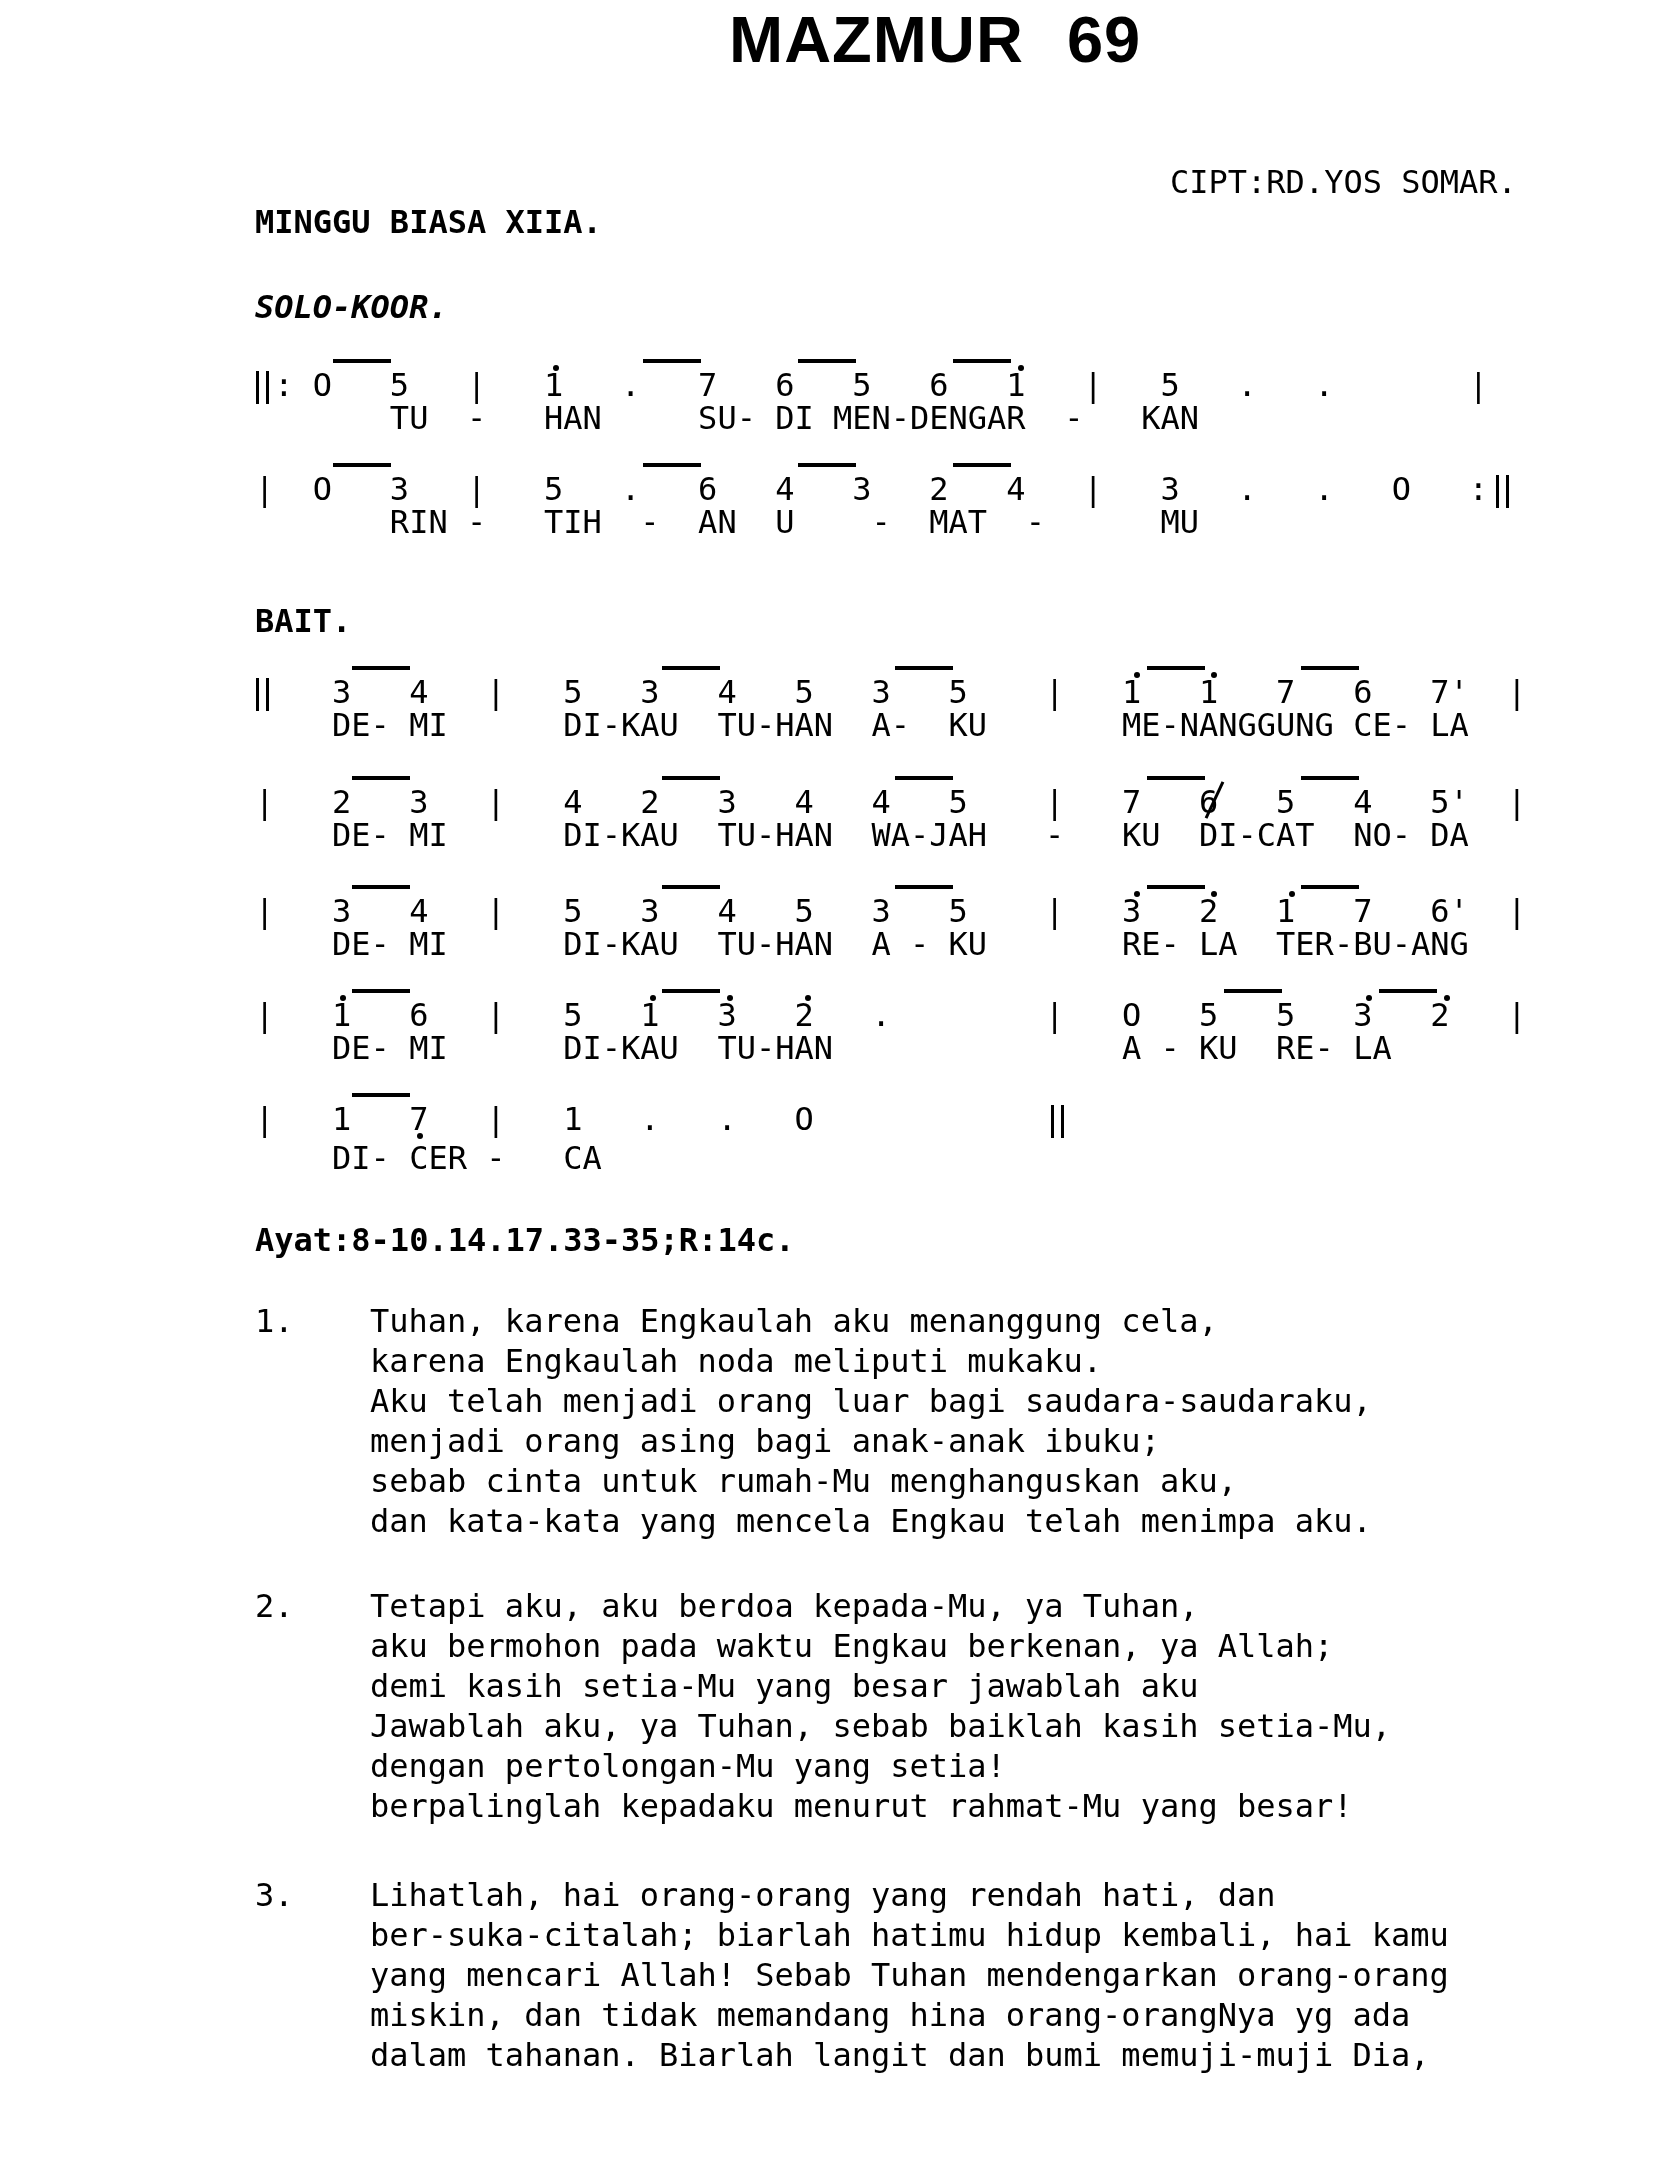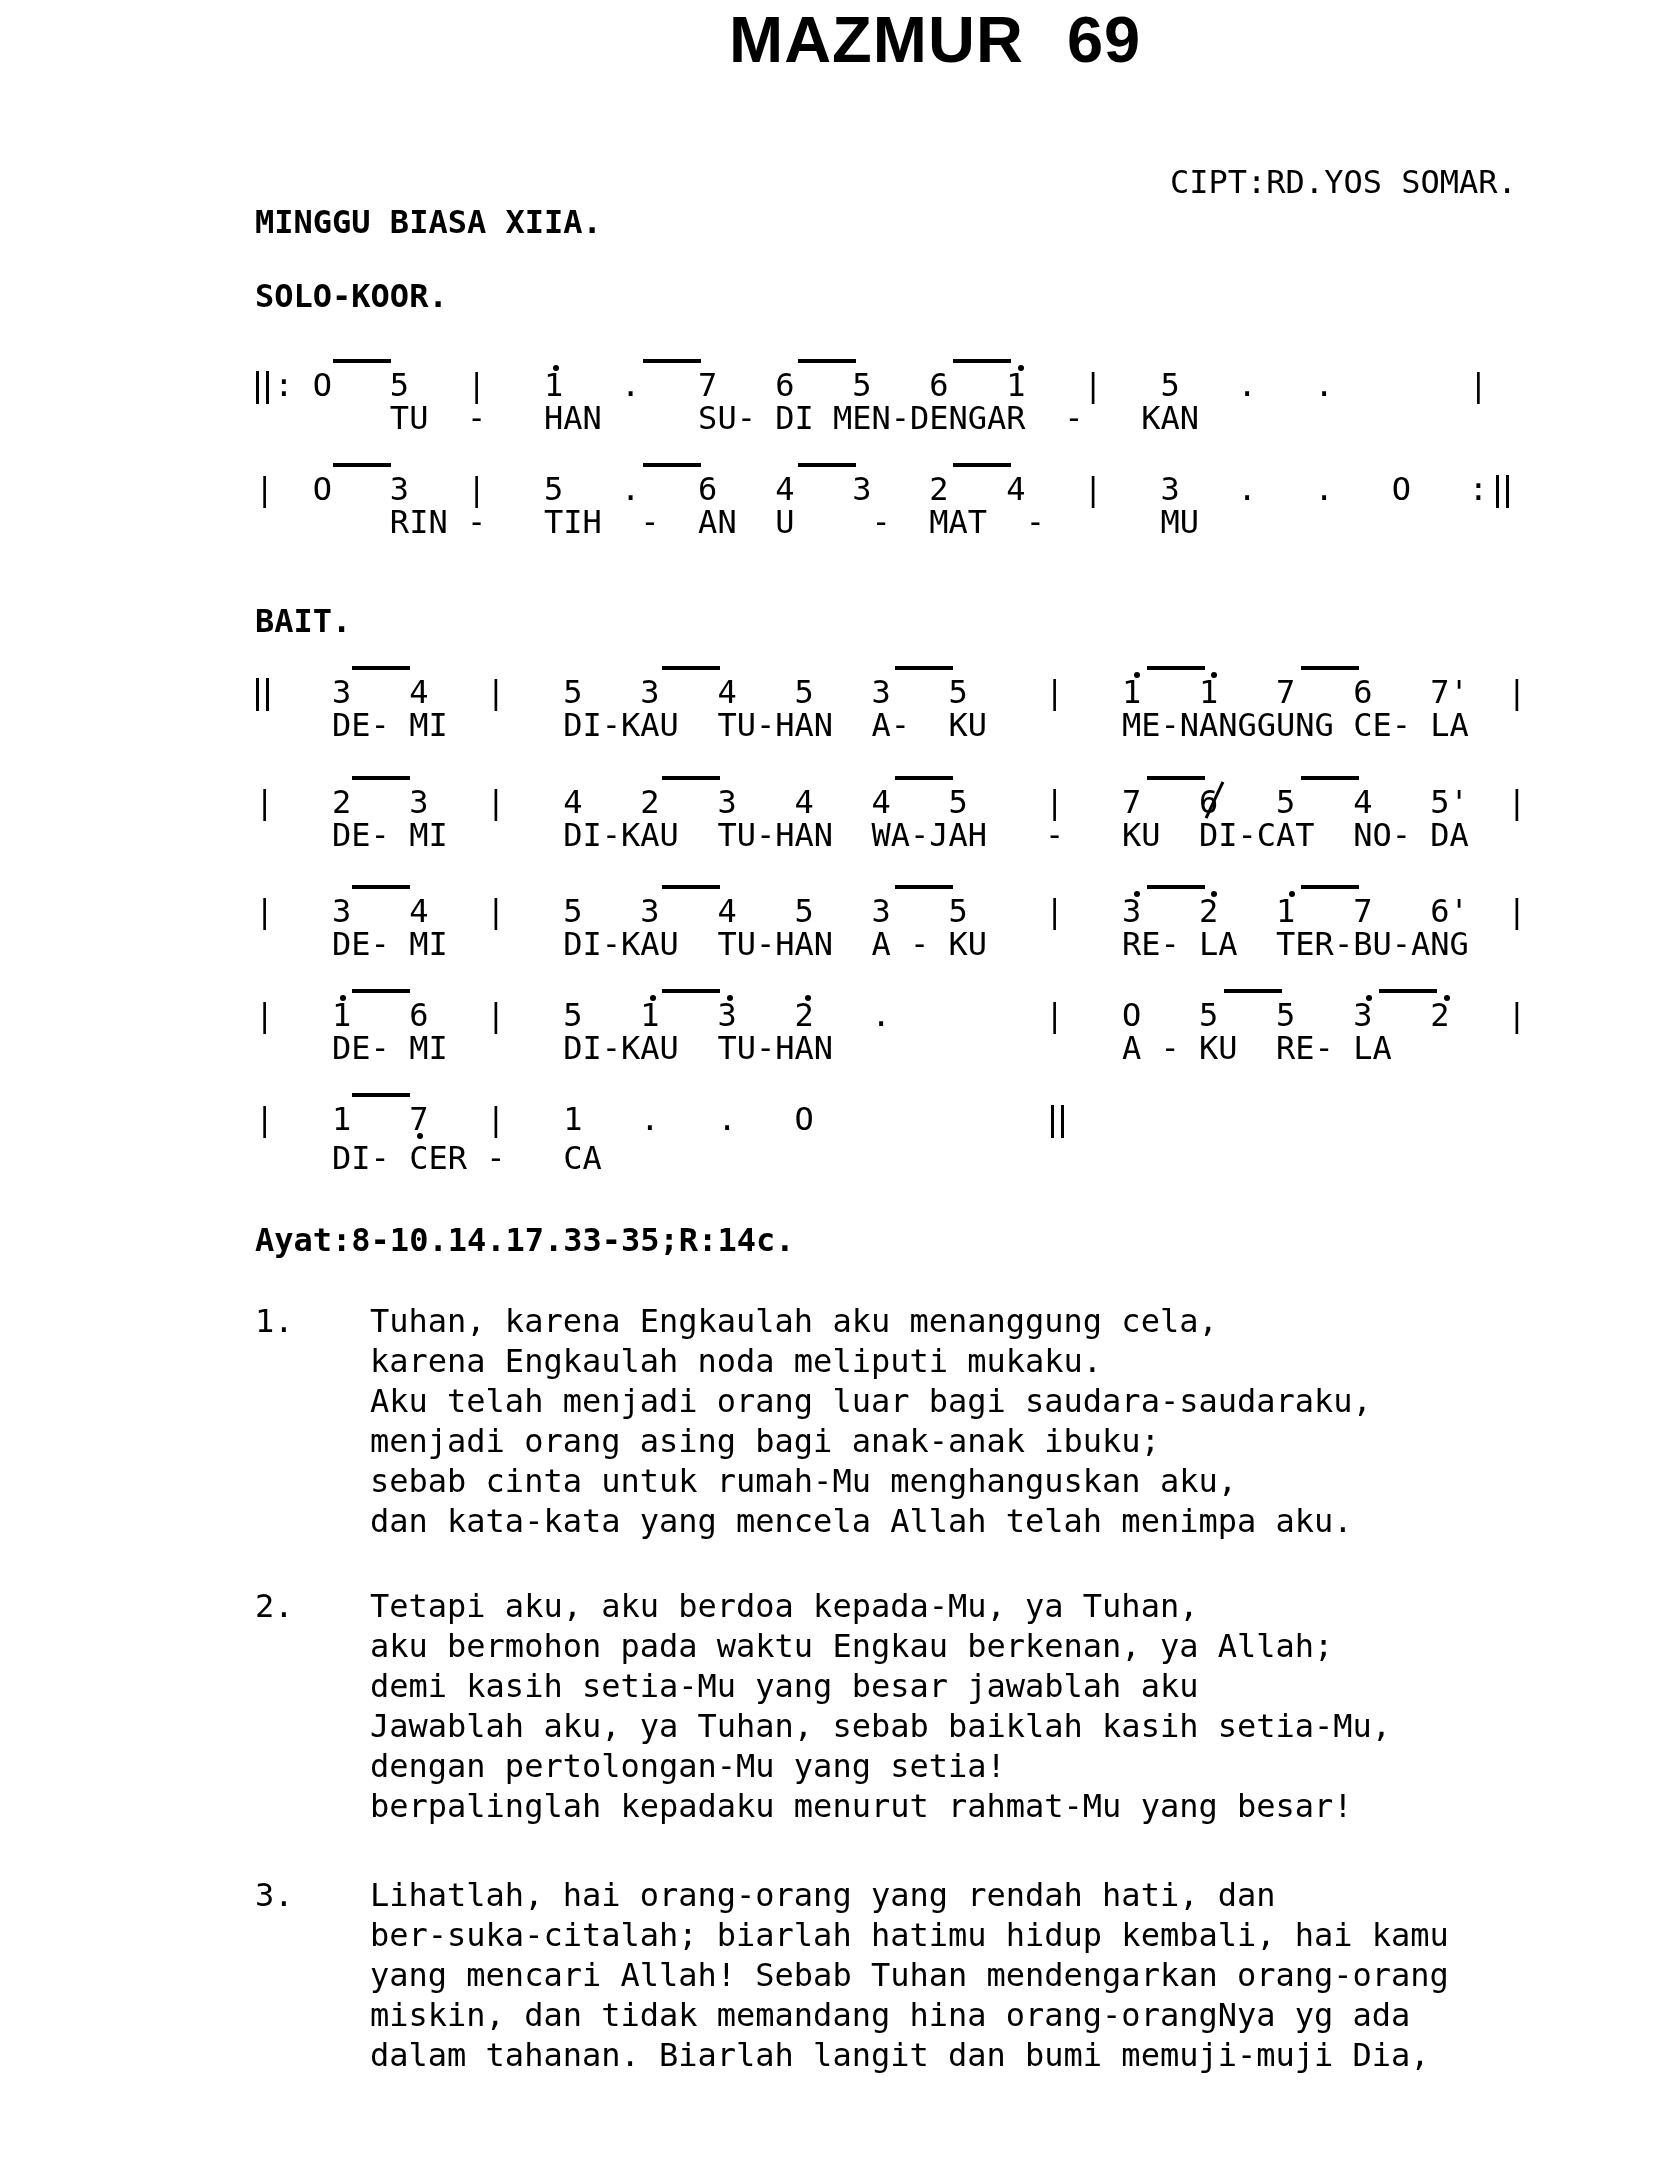--- a/index.html
+++ b/index.html
@@ -6,21 +6,21 @@
   #page{position:relative;width:1679px;height:2178px;background:#ffffff;color:#000;
         font-family:"DejaVu Sans Mono","Liberation Mono",monospace;overflow:hidden;}
   .abs{position:absolute;}
   .mono{font-family:"DejaVu Sans Mono","Liberation Mono",monospace;font-size:32px;
         line-height:34px;white-space:pre;}
   .bold{font-weight:bold;}
   #title{left:729px;top:5px;font-family:"Liberation Sans",sans-serif;font-weight:bold;
          font-size:65px;line-height:69px;letter-spacing:1px;word-spacing:24px;}
   #hdr-left{left:255px;top:165px;margin-top:40px;}
   #hdr-right{left:1170px;top:165px;}
-  #sec-solo{left:255px;top:279px;}
+  #sec-solo{left:255px;top:290px;font-style:italic;}
   #sec-bait{left:255px;top:604px;}
   #sec-ayat{left:255px;top:1223px;}
   .nrow{position:absolute;font-size:32px;line-height:34px;white-space:pre;}
   .ovl{position:absolute;height:4px;background:#000;}
   .odot{position:absolute;width:6px;height:6px;border-radius:50%;background:#000;}
   .dbar{position:absolute;width:7px;height:33px;border-left:3px solid #000;border-right:3px solid #000;}
   .slashmark{position:absolute;width:3px;height:40px;background:#000;transform:rotate(25deg);}
   .verse{position:absolute;left:255px;}
   .vnum{position:absolute;left:0;top:0;font-size:32px;line-height:40px;}
   .vlines{margin-left:115px;}
@@ -105,21 +105,21 @@
     </div>
 
   <div class="verse" style="top:1301px">
     <div class="vnum">1.</div>
     <div class="vlines">
       <div class="vline">Tuhan, karena Engkaulah aku menanggung cela,</div>
       <div class="vline">karena Engkaulah noda meliputi mukaku.</div>
       <div class="vline">Aku telah menjadi orang luar bagi saudara-saudaraku,</div>
       <div class="vline">menjadi orang asing bagi anak-anak ibuku;</div>
       <div class="vline">sebab cinta untuk rumah-Mu menghanguskan aku,</div>
-      <div class="vline">dan kata-kata yang mencela Allah telah menimpa aku.</div>
+      <div class="vline">dan kata-kata yang mencela Engkau telah menimpa aku.</div>
     </div>
   </div>
 
   <div class="verse" style="top:1586px">
     <div class="vnum">2.</div>
     <div class="vlines">
       <div class="vline">Tetapi aku, aku berdoa kepada-Mu, ya Tuhan,</div>
       <div class="vline">aku bermohon pada waktu Engkau berkenan, ya Allah;</div>
       <div class="vline">demi kasih setia-Mu yang besar jawablah aku</div>
       <div class="vline">Jawablah aku, ya Tuhan, sebab baiklah kasih setia-Mu,</div>

